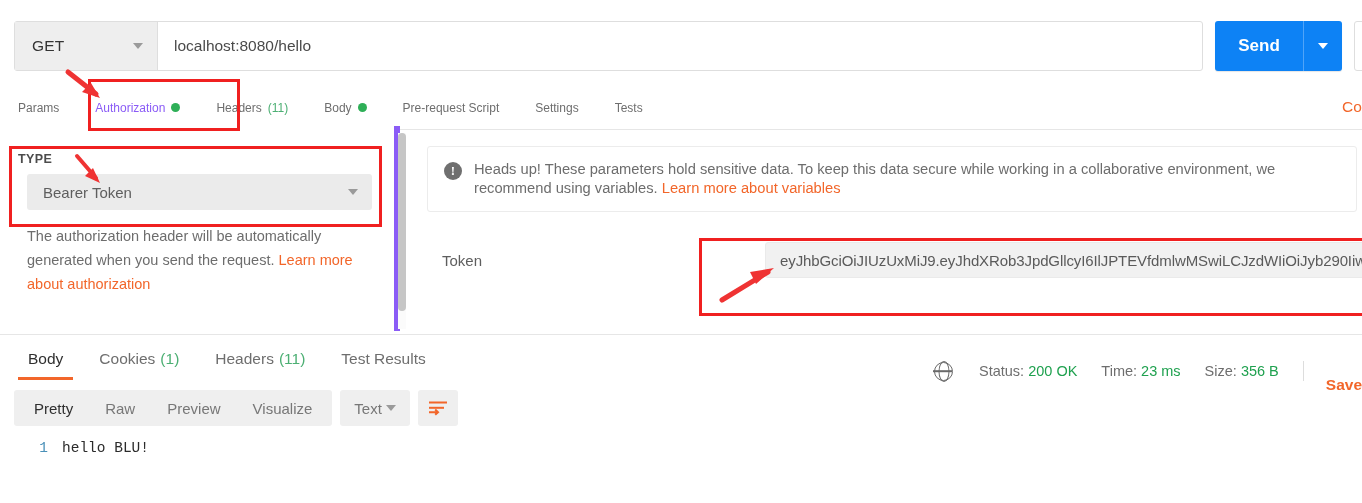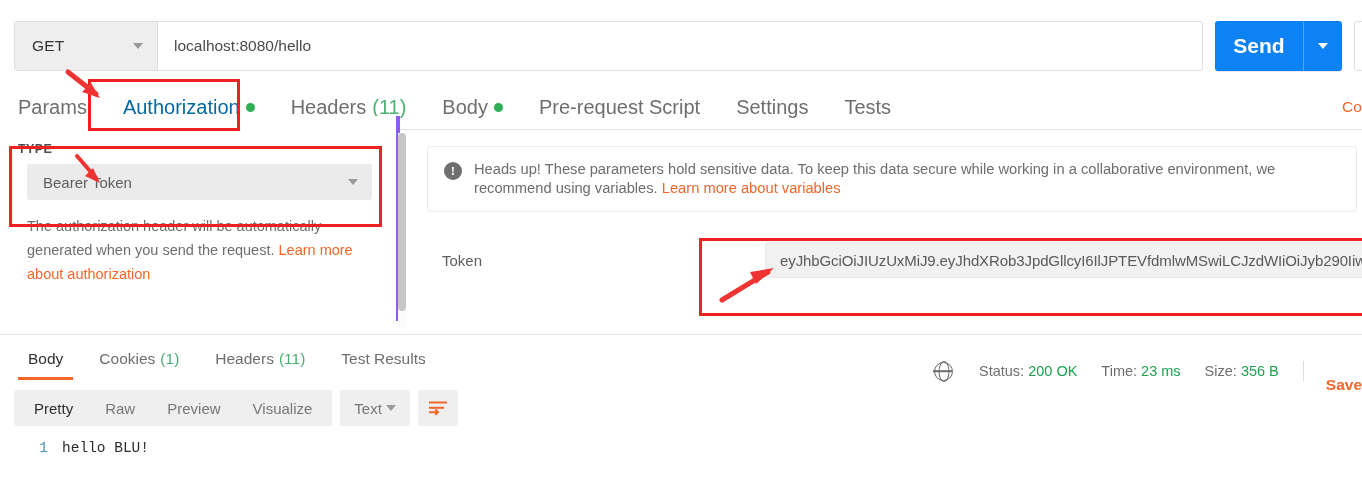--- a/index.html
+++ b/index.html
@@ -32,51 +32,51 @@
     font-family: "Liberation Sans", sans-serif; font-size: 15.5px; color: #4a4a4a;
     padding: 0 16px;
   }
   .send-wrap {
     position: absolute; left: 1215px; top: 21px; height: 50px; width: 127px;
     background: #0d82f5; border-radius: 3px; display: flex; align-items: stretch;
     box-shadow: 0 1px 1px rgba(0,0,0,.10);
   }
   .send-btn {
     flex: 1; display: flex; align-items: center; justify-content: center;
-    color: #fff; font-size: 21px; font-weight: bold; cursor: pointer;
+    color: #fff; font-size: 17px; font-weight: bold; cursor: pointer;
     border-right: 1px solid rgba(255,255,255,.28);
   }
   .send-caret-btn { width: 38px; display: flex; align-items: center; justify-content: center; cursor: pointer; }
   .send-caret { width: 0; height: 0; border-left: 5px solid transparent; border-right: 5px solid transparent; border-top: 6px solid #fff; }
   .right-stub { position: absolute; left: 1354px; top: 21px; width: 16px; height: 50px; border: 1px solid #dedede; border-radius: 3px; background: #fff; }
 
   
   .req-tabs {
     position: absolute; left: 0; top: 86px; width: 1362px; height: 44px;
     border-bottom: 1px solid #e6e6e6; display: flex; align-items: center;
     padding-left: 16px; gap: 0;
   }
   .rtab {
     display: flex; align-items: center; gap: 6px; height: 44px;
-    padding: 0 18px; font-size: 20px; color: #6e6e6e; cursor: pointer;
+    padding: 0 18px; font-size: 12px; color: #6e6e6e; cursor: pointer;
     white-space: nowrap;
   }
   .rtab:first-child { padding-left: 2px; }
-  .rtab.active { color: #0369a1; }
+  .rtab.active { color: #8b5cf6; }
   .dot-green { width: 9px; height: 9px; border-radius: 50%; background: #2eaf57; display: inline-block; }
   .count-green { color: #4caf73; }
   .code-link {
     position: absolute; right: 0px; top: 12px; color: #f2662a; font-size: 15.5px;
     cursor: pointer; overflow: hidden; width: 20px; white-space: nowrap;
   }
 
   
   .left-panel {
-    position: absolute; left: 0; top: 116px; width: 400px; height: 205px;
-    background: #fff; border-right: 4px solid #8b5cf6;
+    position: absolute; left: 0; top: 126px; width: 400px; height: 205px;
+    background: #fff; border-right: 6px solid #8b5cf6;
   }
   .type-label { position: absolute; left: 18px; top: 26px; font-size: 12.5px; font-weight: bold; color: #4c4c4c; letter-spacing: .4px; }
   .type-select {
     position: absolute; left: 27px; top: 48px; width: 345px; height: 36px;
     background: #ebebeb; border-radius: 3px; display: flex; align-items: center;
     justify-content: space-between; padding: 0 14px 0 16px; cursor: pointer;
   }
   .type-select span { font-size: 15px; color: #5e5e5e; }
   .auth-help {
     position: absolute; left: 27px; top: 98px; width: 330px;

